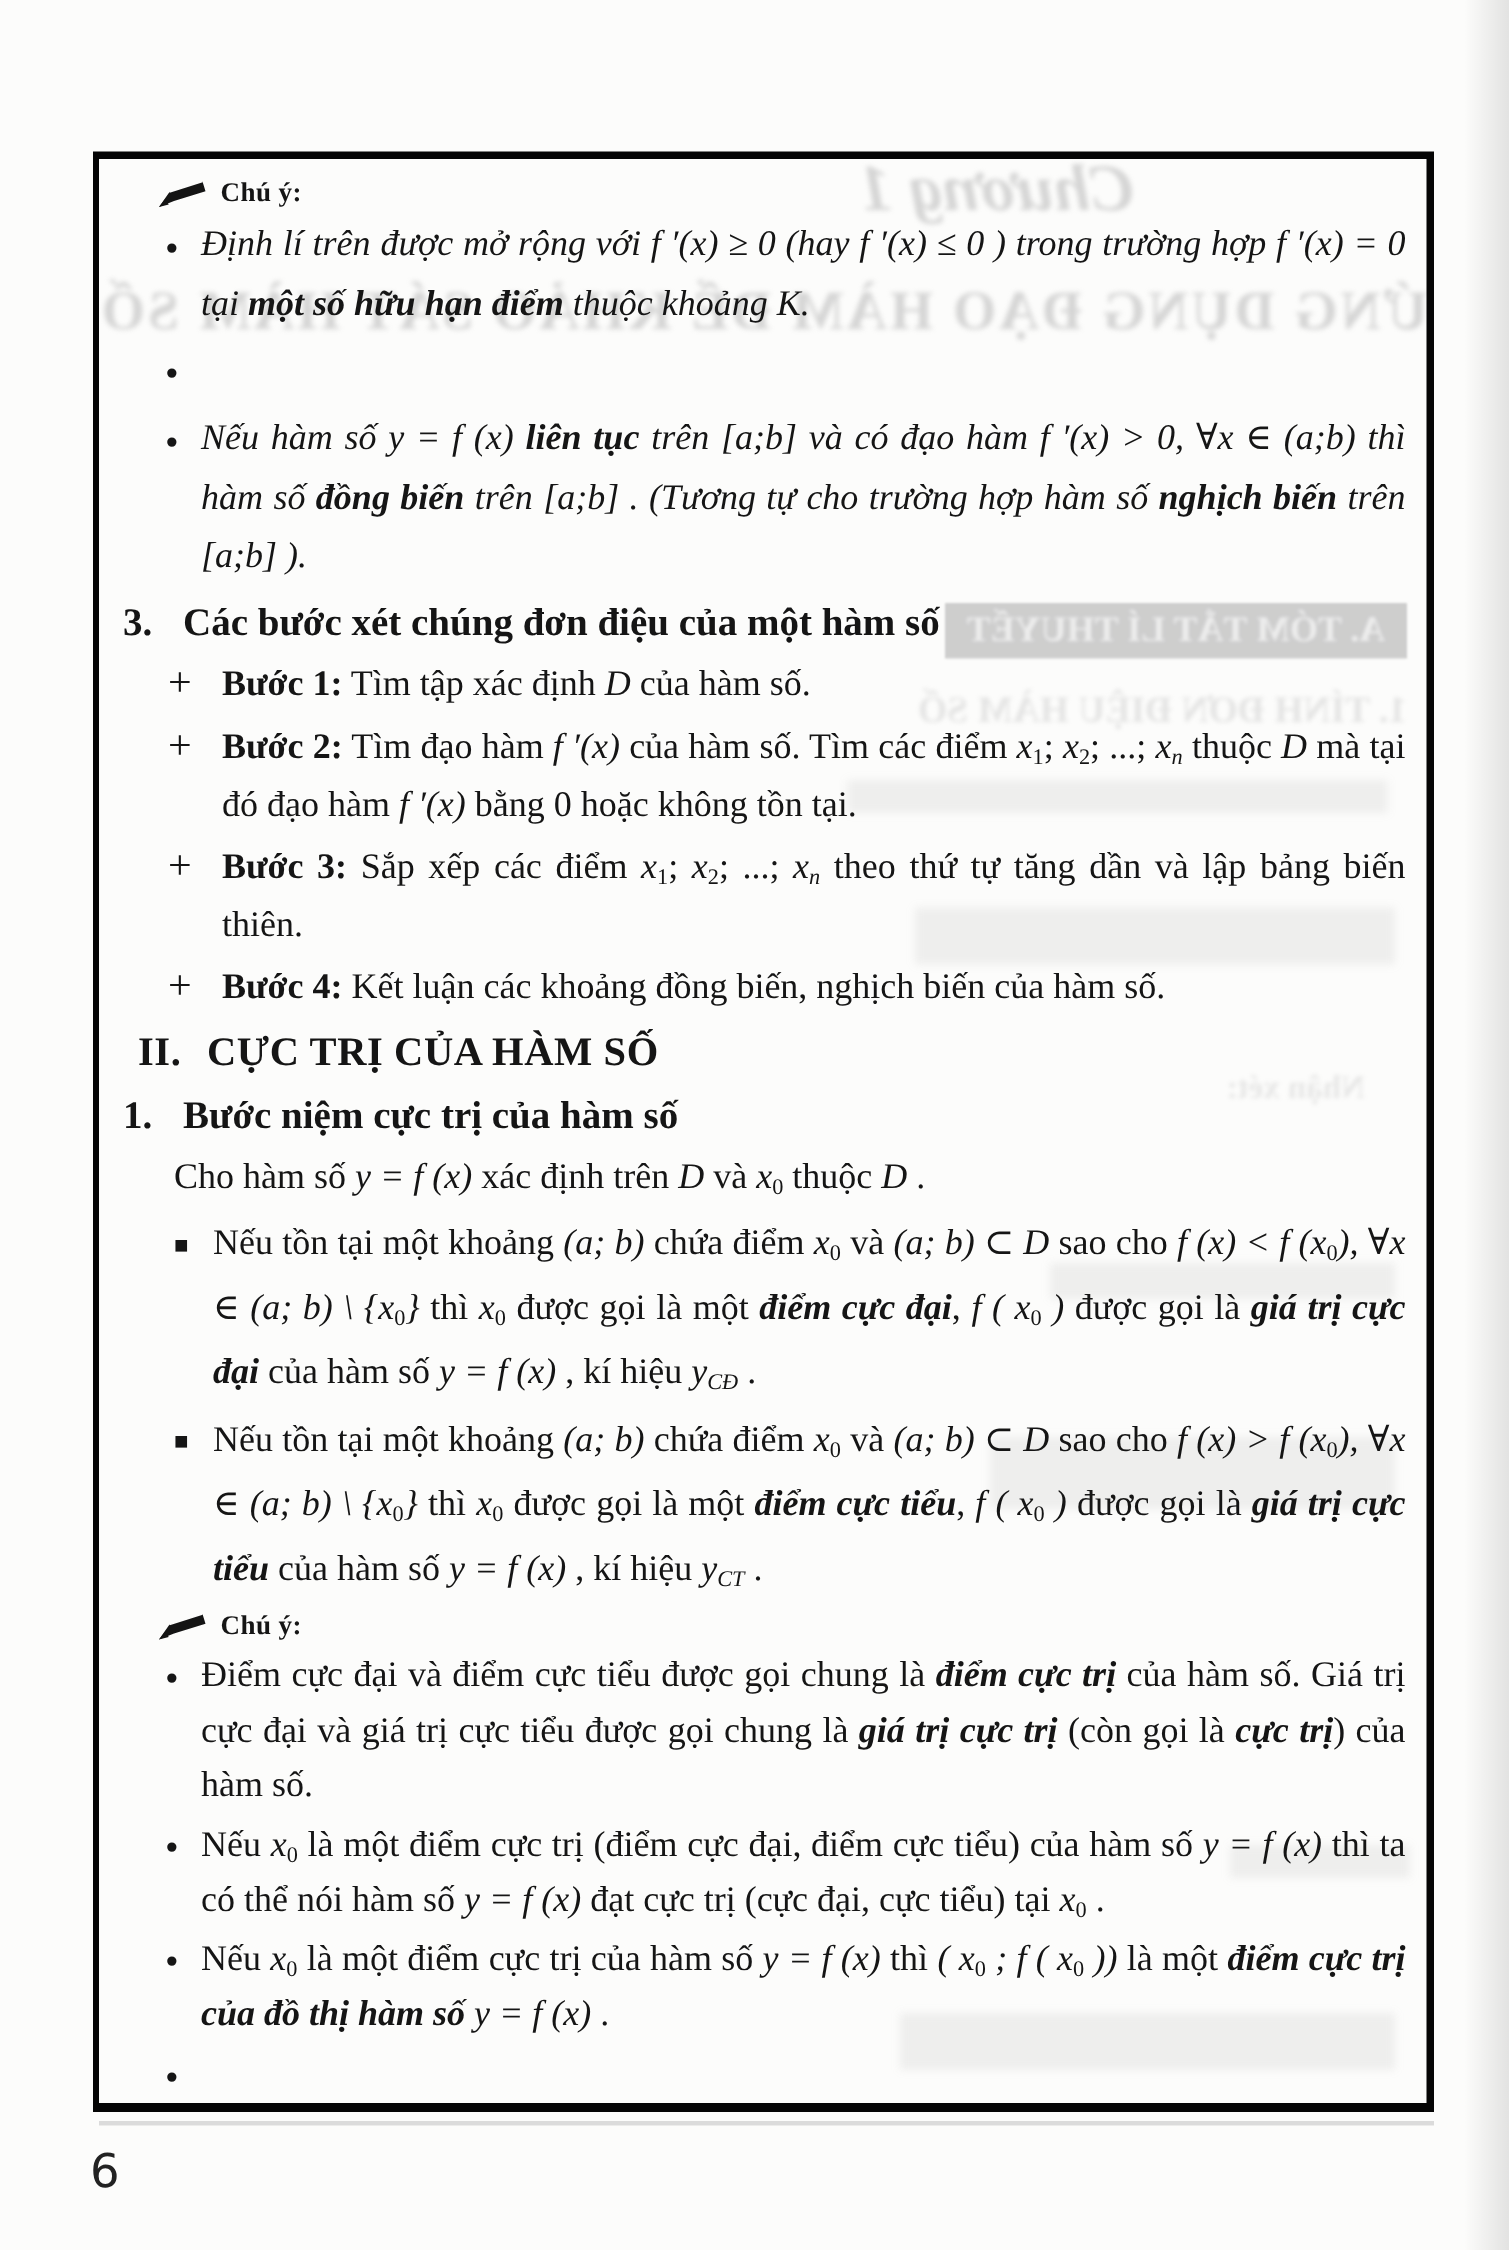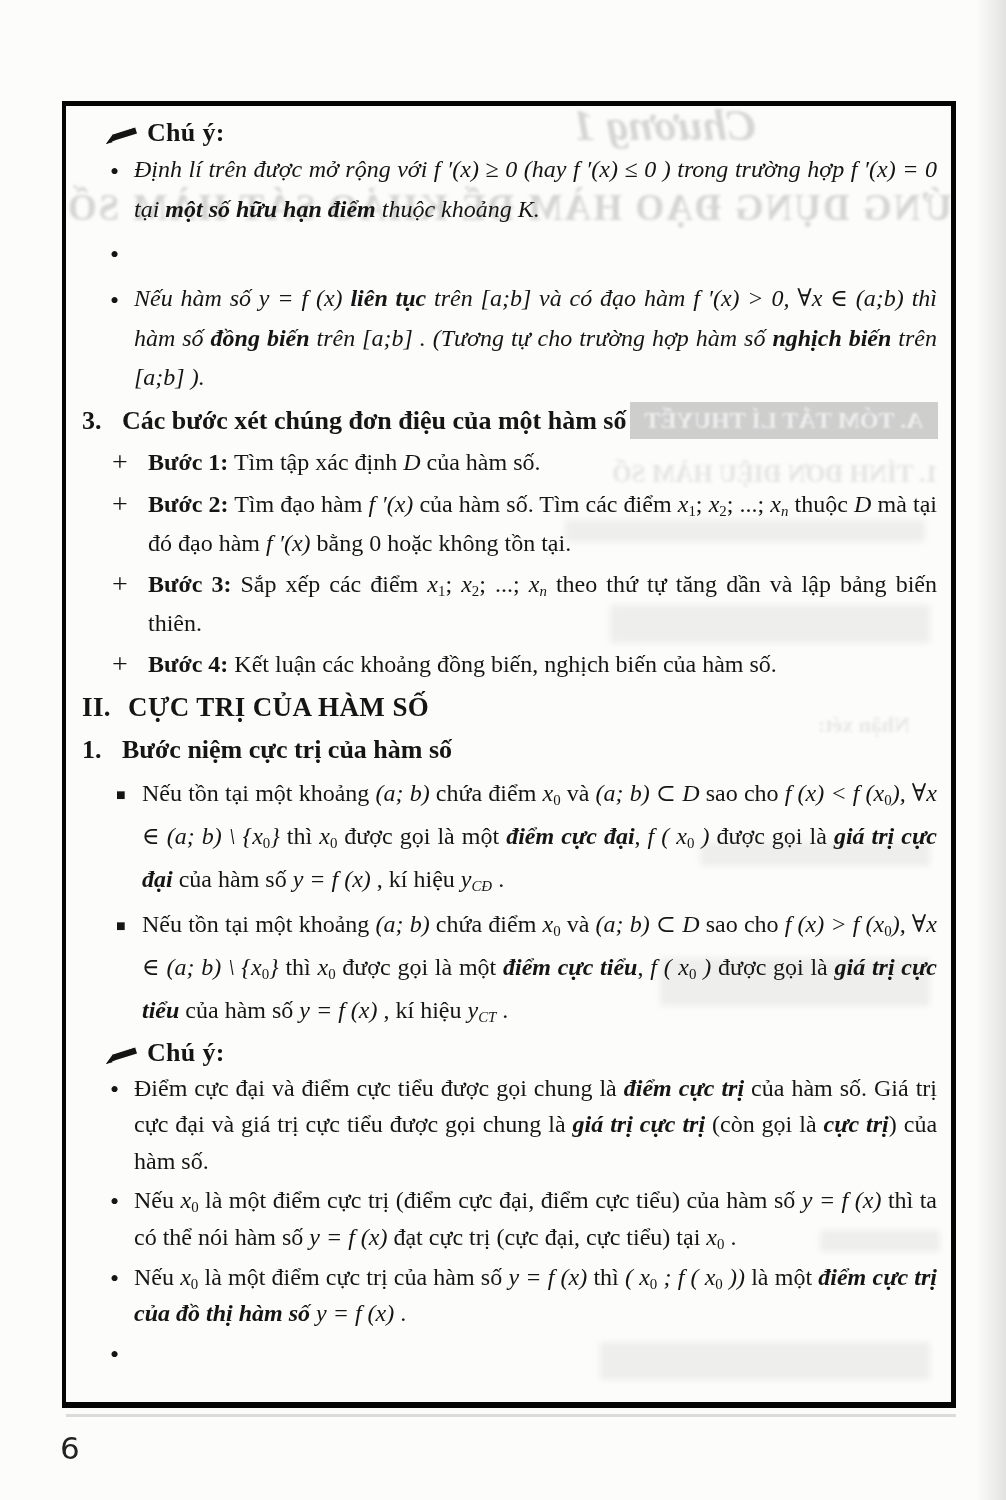--- a/index.html
+++ b/index.html
@@ -16,35 +16,35 @@
     position:absolute;left:62px;top:101px;width:894px;height:1307px;
     box-sizing:border-box;border:solid #050505;border-width:5px 5px 6px 4px;
     padding:6px 14px 0 2px;z-index:2;background:transparent;overflow:hidden;
   }
   .box-shadow-line{position:absolute;left:66px;top:1414px;width:890px;height:3px;
     background:#c9c9c9;opacity:.65;z-index:1;}
   
   .blk{display:flex;align-items:flex-start;margin:0 0 3px 0;font-size:24px;}
   .blk .mk{flex:0 0 auto;text-align:left;}
   .blk .txt{flex:1 1 auto;text-align:justify;}
-  .note{margin:6px 0 2px 36px;font-size:26px;align-items:flex-end;}
+  .note{margin:6px 0 2px 36px;font-size:18px;align-items:flex-start;}
   .note .txt{font-weight:bold;text-align:left;letter-spacing:.3px;}
   .note .icon{width:34px;height:24px;margin-right:9px;flex:0 0 auto;}
   .bullet{margin-left:42px;line-height:1.66;}
   .bullet .mk{width:24px;font-size:26px;}
   .bullet2{margin-left:42px;line-height:1.52;}
   .bullet2 .mk{width:24px;font-size:26px;}
   .step{margin-left:44px;line-height:1.60;}
   .step .mk{width:36px;font-size:28px;line-height:1.35;}
   .sqbullet{margin-left:48px;line-height:1.78;}
   .sqbullet .mk{width:26px;font-size:16px;padding-top:9px;}
   .paragraph{margin-left:48px;line-height:1.62;}
   .numbered-heading{margin-left:14px;font-size:26px;font-weight:bold;line-height:1.5;margin-top:2px;}
   .numbered-heading .mk{width:40px;}
-  .section-heading{margin-left:14px;font-size:27px;font-weight:bold;line-height:1.5;margin-top:2px;letter-spacing:.4px;justify-content:flex-end;}
+  .section-heading{margin-left:24px;font-size:27px;font-weight:bold;line-height:1.5;margin-top:2px;letter-spacing:.4px;justify-content:flex-end;}
   .section-heading .mk{width:46px;}
   
   .s-n{}
   .s-b{font-weight:bold;}
   .s-i{font-style:italic;}
   .s-bi{font-weight:bold;font-style:italic;}
   .s-sub{font-size:.62em;vertical-align:-.28em;}
   .s-subi{font-size:.62em;vertical-align:-.28em;font-style:italic;}
   
   .artifact{position:absolute;z-index:1;transform:scaleX(-1);color:#b5b5b5;
@@ -129,20 +129,23 @@
           <div class="txt"><span class="s-b">Bước 4:</span><span class="s-n"> Kết luận các khoảng đồng biến, nghịch biến của hàm số.</span></div>
         </div>
         <div class="blk section-heading">
           <span class="mk">II.</span>
           <div class="txt"><span class="s-b">CỰC TRỊ CỦA HÀM SỐ</span></div>
         </div>
         <div class="blk numbered-heading">
           <span class="mk">1.</span>
           <div class="txt"><span class="s-b">Bước niệm cực trị của hàm số</span></div>
         </div>
+        <div class="blk paragraph">
+          <div class="txt"><span class="s-n">Cho hàm số  </span><span class="s-i">y = f (x)</span><span class="s-n">  xác định trên  </span><span class="s-i">D</span><span class="s-n">  và  </span><span class="s-i">x</span><span class="s-sub">0</span><span class="s-n"> thuộc  </span><span class="s-i">D</span><span class="s-n"> .</span></div>
+        </div>
         <div class="blk sqbullet">
           <span class="mk">■</span>
           <div class="txt"><span class="s-n">Nếu tồn tại một khoảng </span><span class="s-i">(a; b)</span><span class="s-n"> chứa điểm </span><span class="s-i">x</span><span class="s-sub">0</span><span class="s-n"> và </span><span class="s-i">(a; b) ⊂ D</span><span class="s-n"> sao cho </span><span class="s-i">f (x) &lt; f (x</span><span class="s-sub">0</span><span class="s-i">),  ∀x ∈ (a; b) \ {x</span><span class="s-sub">0</span><span class="s-i">}</span><span class="s-n"> thì </span><span class="s-i">x</span><span class="s-sub">0</span><span class="s-n"> được gọi là một </span><span class="s-bi">điểm cực đại</span><span class="s-n">, </span><span class="s-i">f ( x</span><span class="s-sub">0</span><span class="s-i"> )</span><span class="s-n"> được gọi là </span><span class="s-bi">giá trị cực đại</span><span class="s-n"> của hàm số  </span><span class="s-i">y = f (x)</span><span class="s-n"> , kí hiệu  </span><span class="s-i">y</span><span class="s-subi">CĐ</span><span class="s-n"> .</span></div>
         </div>
         <div class="blk sqbullet">
           <span class="mk">■</span>
           <div class="txt"><span class="s-n">Nếu tồn tại một khoảng </span><span class="s-i">(a; b)</span><span class="s-n"> chứa điểm </span><span class="s-i">x</span><span class="s-sub">0</span><span class="s-n"> và </span><span class="s-i">(a; b) ⊂ D</span><span class="s-n"> sao cho </span><span class="s-i">f (x) &gt; f (x</span><span class="s-sub">0</span><span class="s-i">),  ∀x ∈ (a; b) \ {x</span><span class="s-sub">0</span><span class="s-i">}</span><span class="s-n"> thì </span><span class="s-i">x</span><span class="s-sub">0</span><span class="s-n"> được gọi là một </span><span class="s-bi">điểm cực tiểu</span><span class="s-n">, </span><span class="s-i">f ( x</span><span class="s-sub">0</span><span class="s-i"> )</span><span class="s-n"> được gọi là </span><span class="s-bi">giá trị cực tiểu</span><span class="s-n"> của hàm số  </span><span class="s-i">y = f (x)</span><span class="s-n"> , kí hiệu  </span><span class="s-i">y</span><span class="s-subi">CT</span><span class="s-n"> .</span></div>
         </div>
         <div class="blk note">
           <svg viewBox="0 0 34 24" xmlns="http://www.w3.org/2000/svg" class="icon">

